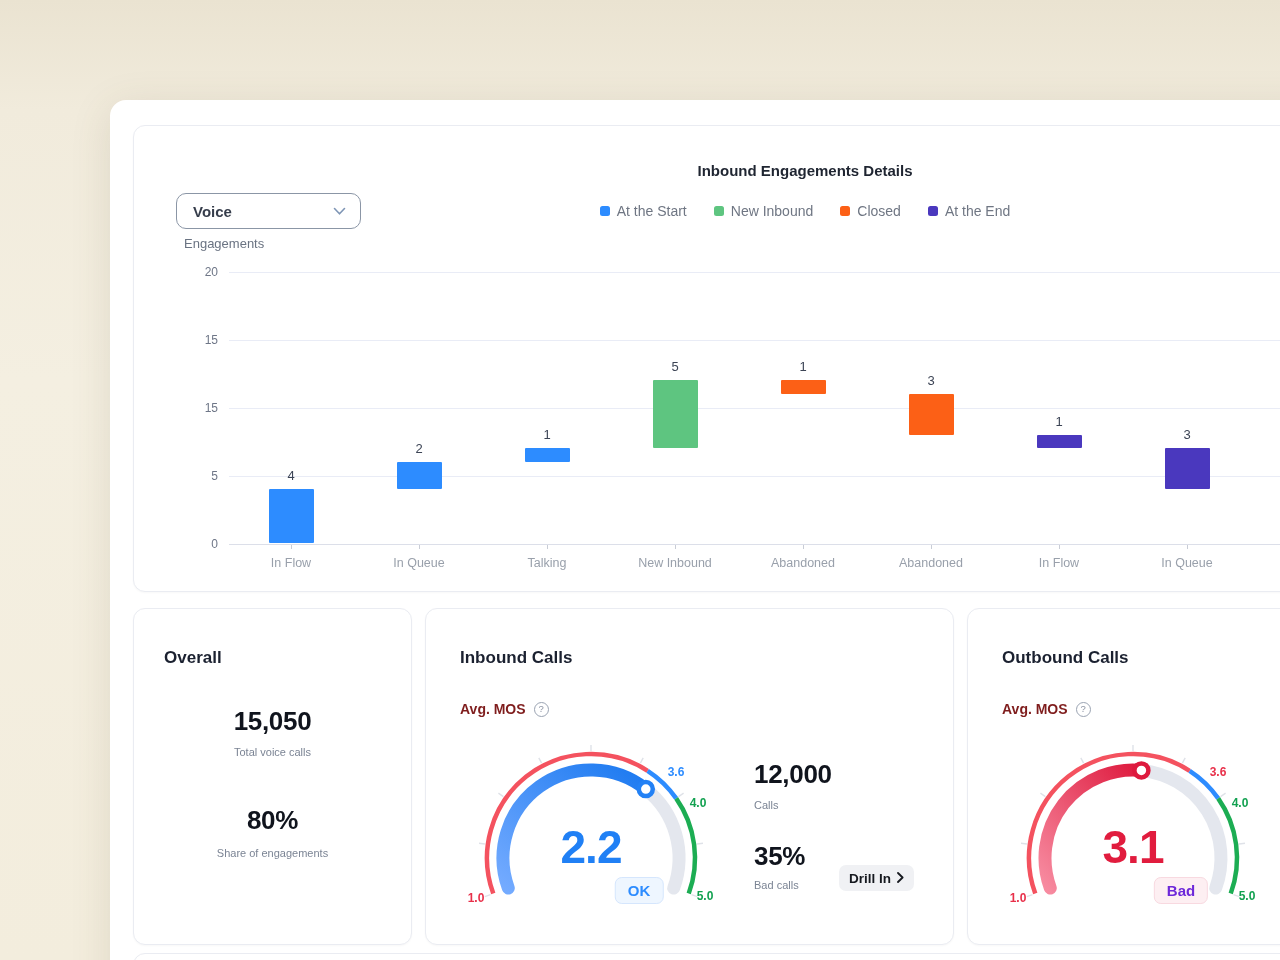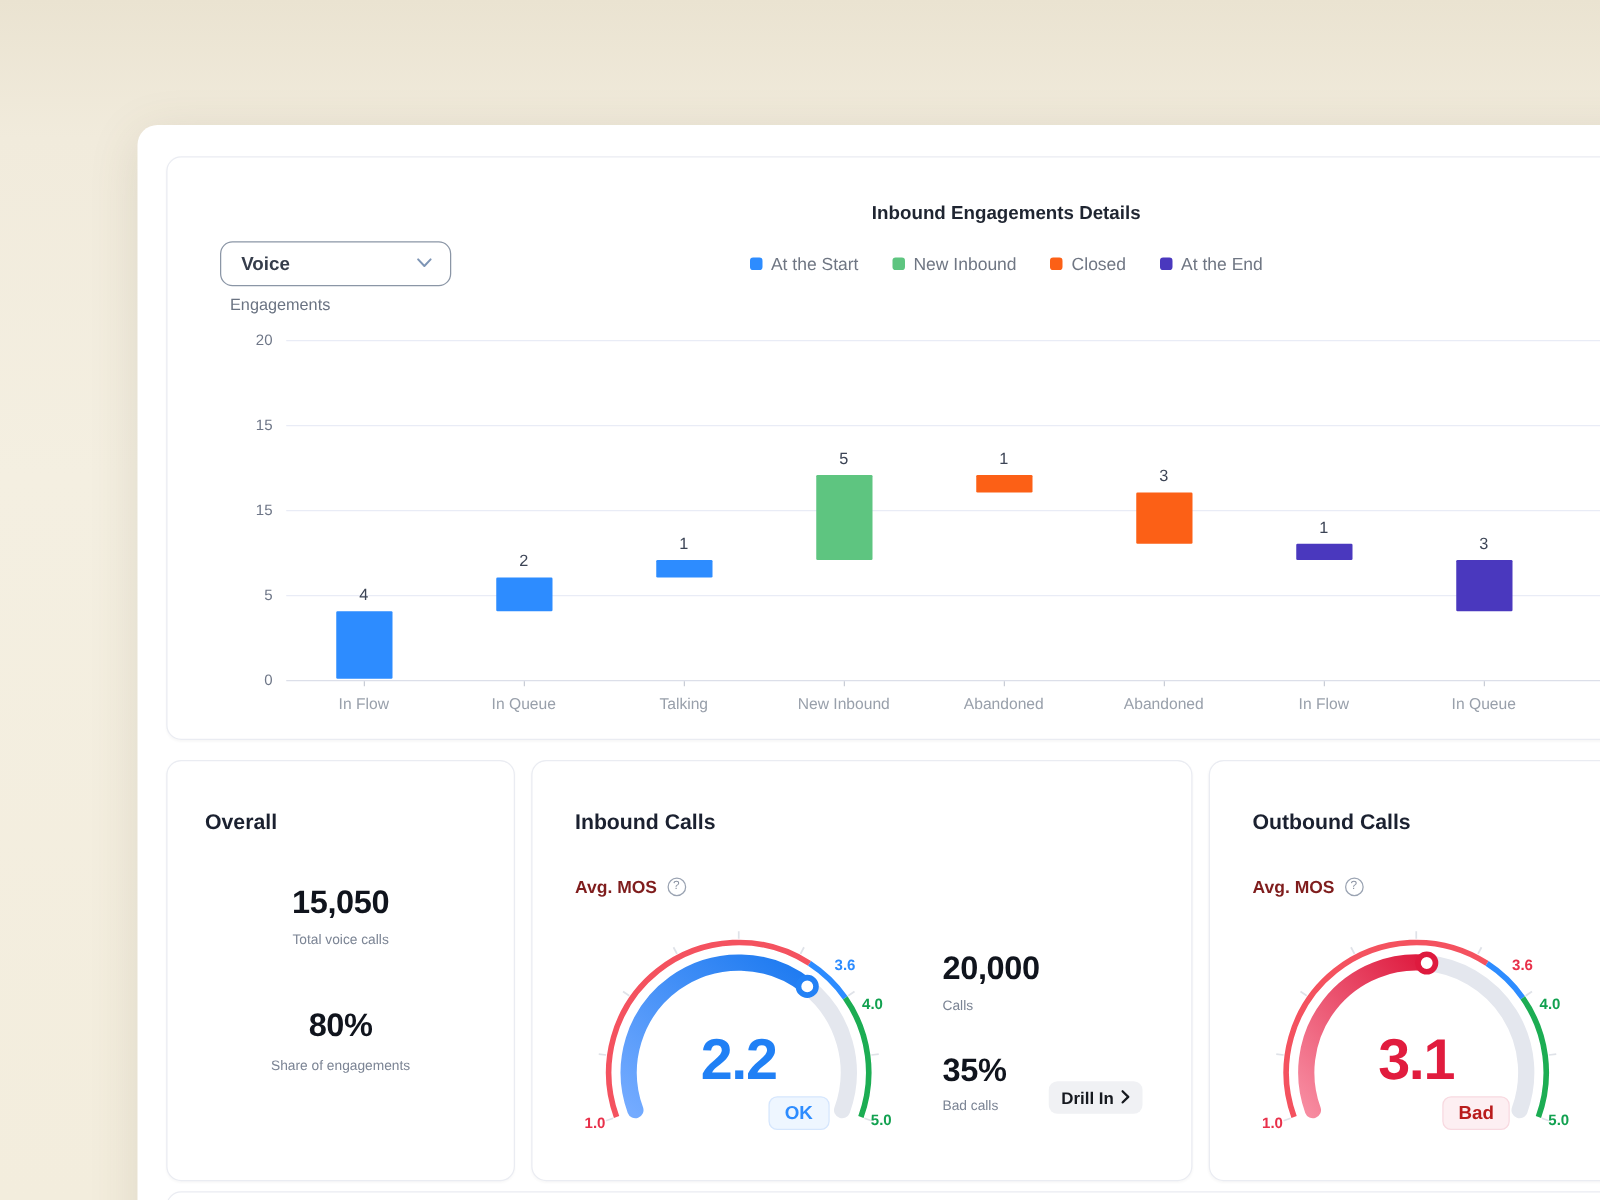--- a/index.html
+++ b/index.html
@@ -202,21 +202,21 @@
           <path d="M 37.31 152.10 A 88 88 0 0 1 174.78 53.13" stroke="url(#grad0)" stroke-width="13" fill="none" stroke-linecap="round"></path>
           <circle cx="174.8" cy="53.1" r="7" fill="#fff" stroke="#2381F5" stroke-width="4.5"></circle>
         </svg>
       <div class="g-value" style="color: rgb(32, 128, 245);">2.2</div>
       <div class="g-status" style="color: rgb(45, 140, 255); background: rgb(238, 246, 255); border-color: rgb(213, 230, 253);">OK</div>
     <div class="g-scale-label" style="left: 5px; top: 162px; color: rgb(232, 48, 74);">1.0</div>
         <div class="g-scale-label" style="left: 205px; top: 36px; color: rgb(45, 140, 255);">3.6</div>
         <div class="g-scale-label" style="left: 227px; top: 67px; color: rgb(18, 161, 80);">4.0</div>
         <div class="g-scale-label" style="left: 234px; top: 160px; color: rgb(18, 161, 80);">5.0</div>
       </div>
-    <div class="stat-value" style="top:150px">20,000</div>
+    <div class="stat-value" style="top:150px">12,000</div>
     <div class="stat-label" style="top:190px">Calls</div>
     <div class="stat-value" style="top:232px">35%</div>
     <div class="stat-label" style="top:270px">Bad calls</div>
     <button class="drill-btn">
       <span>Drill In</span>
       <span>
         <svg width="7" height="11" viewBox="0 0 7 11">
             <path d="M1 1 L5.6 5.5 L1 10" stroke="#16191f" stroke-width="1.8" fill="none" stroke-linecap="round" stroke-linejoin="round"></path>
           </svg>
       </span>
@@ -247,21 +247,21 @@
           <line x1="226.1" y1="108.0" x2="232.0" y2="107.3" stroke="#dfe2e8" stroke-width="1.4"></line>
           <line x1="220.5" y1="158.6" x2="226.2" y2="160.6" stroke="#dfe2e8" stroke-width="1.4"></line>
           <path d="M 22.27 157.57 A 104 104 0 0 1 176.64 34.78" stroke="#F4525F" stroke-width="4.5" fill="none"></path>
           <path d="M 176.64 34.78 A 104 104 0 0 1 205.19 62.35" stroke="#2D8CFF" stroke-width="4.5" fill="none"></path>
           <path d="M 205.19 62.35 A 104 104 0 0 1 217.73 157.57" stroke="#1CAD53" stroke-width="4.5" fill="none"></path>
           <path d="M 128.43 34.41 A 88 88 0 0 1 202.69 152.10" stroke="#E4E7EE" stroke-width="13" fill="none" stroke-linecap="round"></path>
           <path d="M 37.31 152.10 A 88 88 0 0 1 128.43 34.41" stroke="url(#grad1)" stroke-width="13" fill="none" stroke-linecap="round"></path>
           <circle cx="128.4" cy="34.4" r="7" fill="#fff" stroke="#DE1A3E" stroke-width="4.5"></circle>
         </svg>
       <div class="g-value" style="color: rgb(225, 28, 62);">3.1</div>
-      <div class="g-status" style="color: #b91c1c; background: rgb(253, 239, 242); border-color: rgb(248, 217, 224);">Bad</div>
+      <div class="g-status" style="color: #6d28d9; background: rgb(253, 239, 242); border-color: rgb(248, 217, 224);">Bad</div>
     <div class="g-scale-label" style="left: 5px; top: 162px; color: rgb(232, 48, 74);">1.0</div>
         <div class="g-scale-label" style="left: 205px; top: 36px; color: rgb(232, 48, 74);">3.6</div>
         <div class="g-scale-label" style="left: 227px; top: 67px; color: rgb(18, 161, 80);">4.0</div>
         <div class="g-scale-label" style="left: 234px; top: 160px; color: rgb(18, 161, 80);">5.0</div>
       </div>
   </section>
 
   <section class="card next-strip"></section>
 </div>
 

